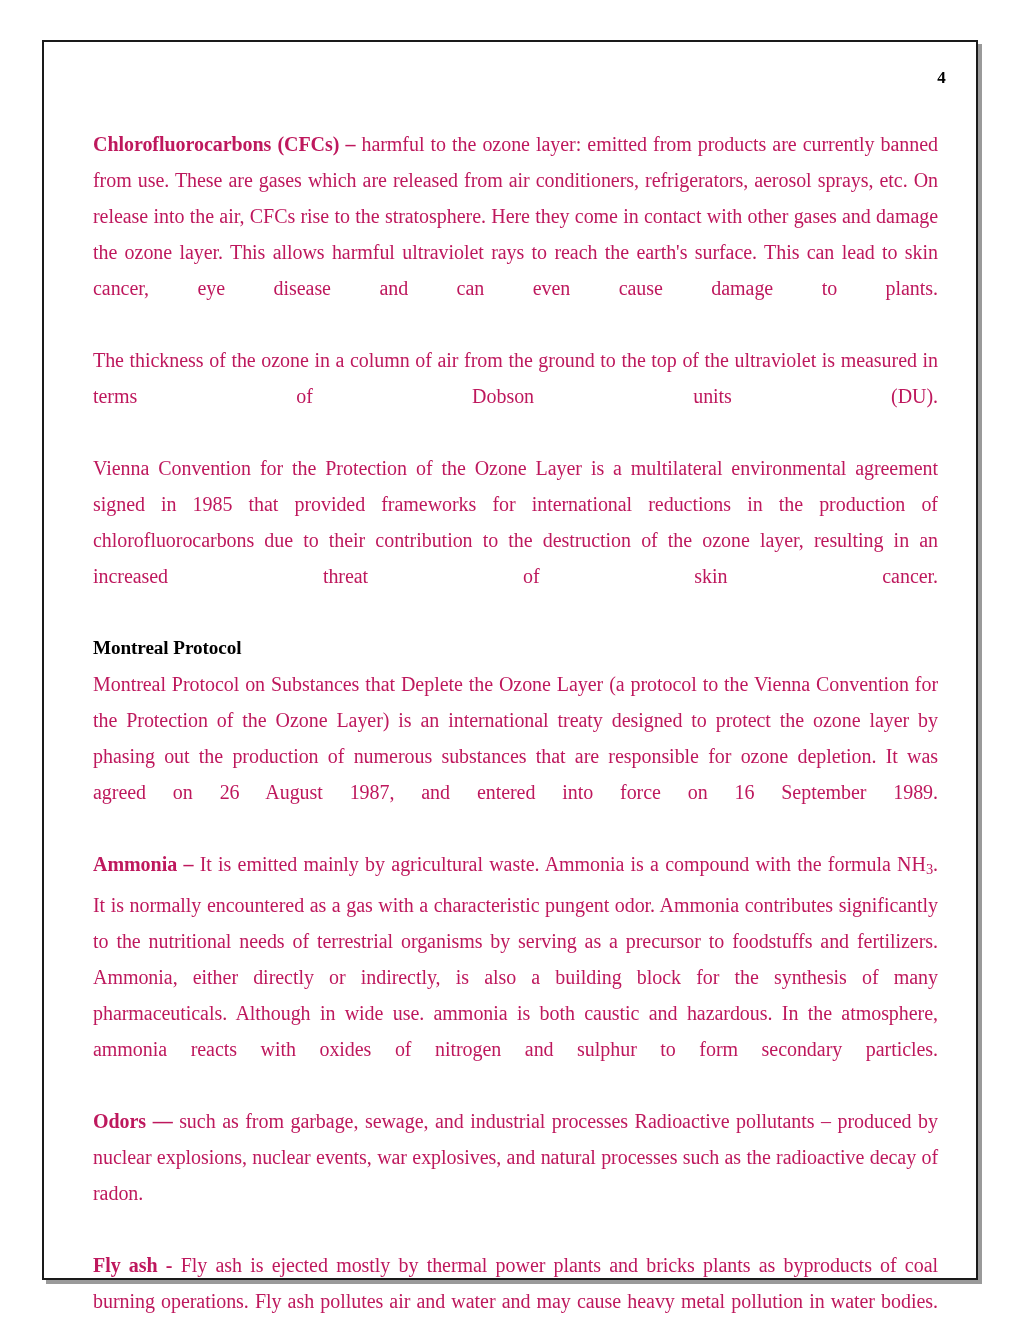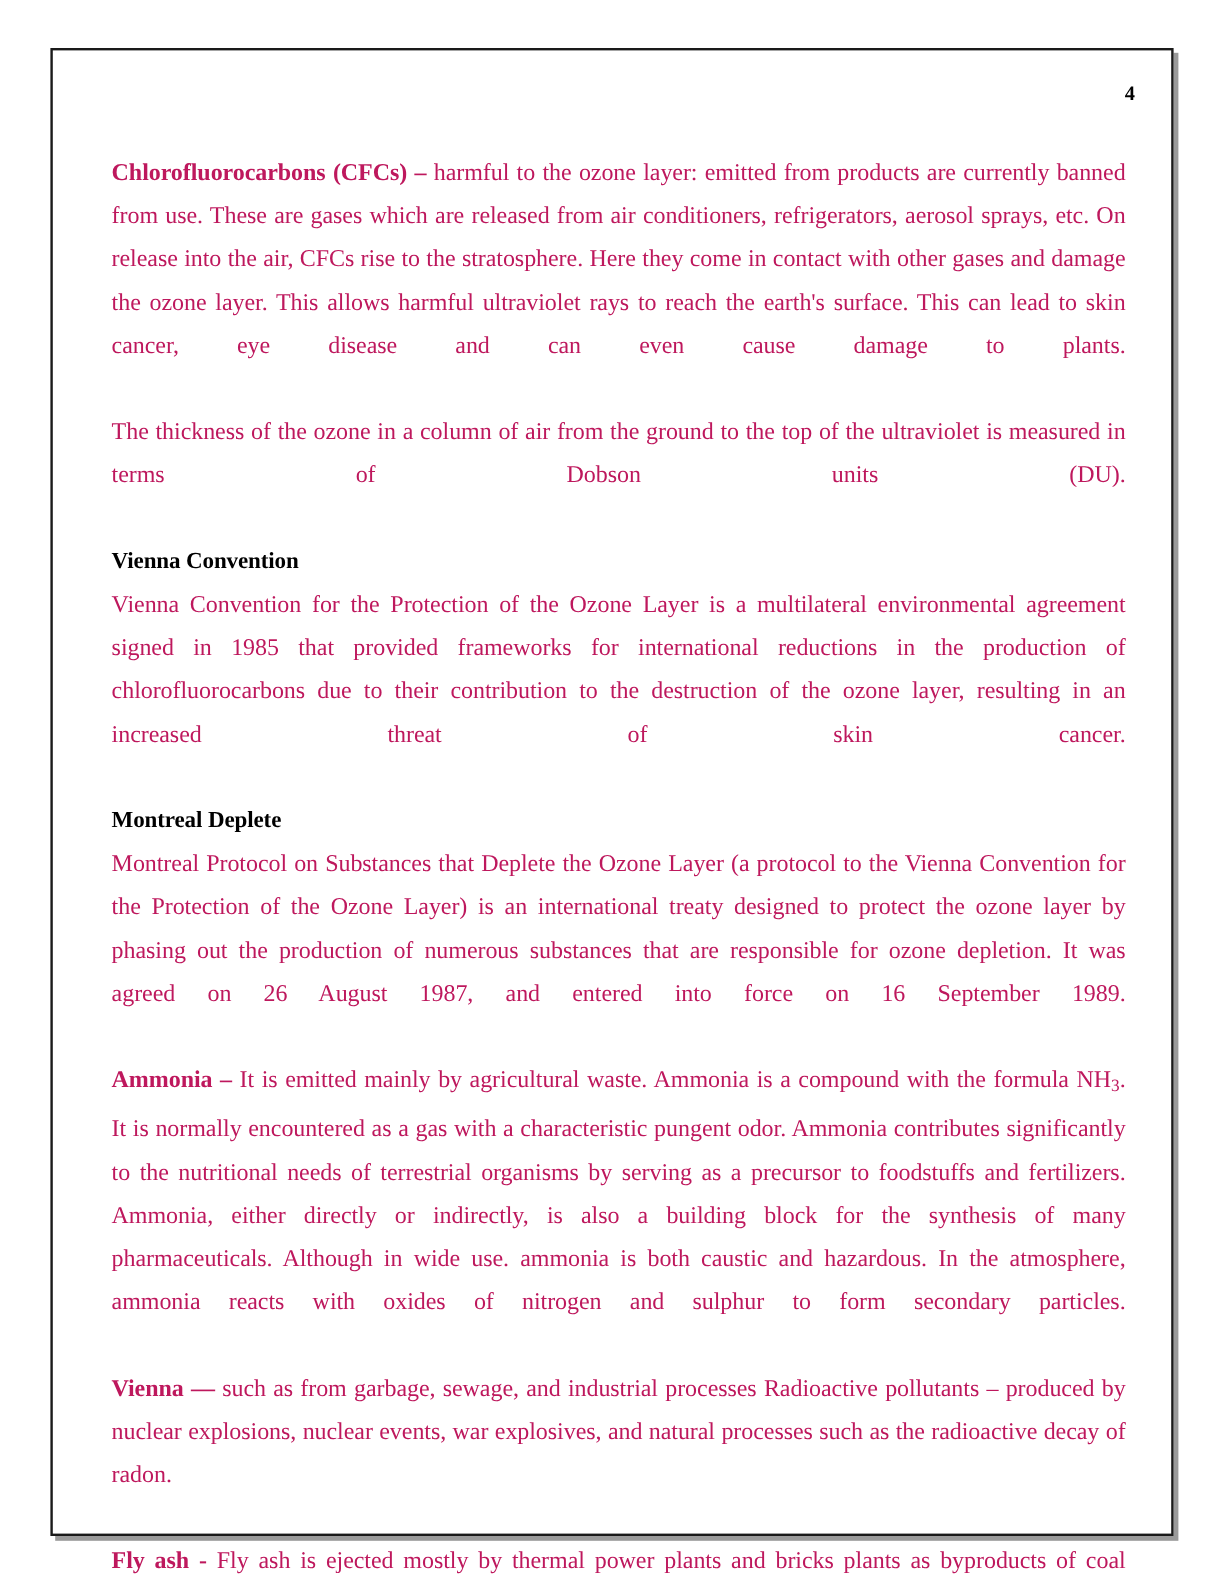--- a/index.html
+++ b/index.html
@@ -91,28 +91,27 @@
 <div class="page-sheet">
 
   <div class="page-number">4</div>
 
   <div class="doc-body">
 
     <p class="para"><span class="lead">Chlorofluorocarbons (CFCs) – </span><span>harmful to the ozone layer: emitted from products are currently banned from use. These are gases which are released from air conditioners, refrigerators, aerosol sprays, etc. On release into the air, CFCs rise to the stratosphere. Here they come in contact with other gases and damage the ozone layer. This allows harmful ultraviolet rays to reach the earth's surface. This can lead to skin cancer, eye disease and can even cause damage to plants.</span></p>
 
     <p class="para"><span>The thickness of the ozone in a column of air from the ground to the top of the ultraviolet is measured in terms of Dobson units (DU).</span></p>
 
-    <h3 class="heading">Vienna Convention</h3>
 
     <p class="para"><span>Vienna Convention for the Protection of the Ozone Layer is a multilateral environmental agreement signed in 1985 that provided frameworks for international reductions in the production of chlorofluorocarbons due to their contribution to the destruction of the ozone layer, resulting in an increased threat of skin cancer.</span></p>
 
-    <h3 class="heading">Montreal Deplete</h3>
+    <h3 class="heading">Montreal Protocol</h3>
 
     <p class="para"><span> Montreal Protocol on Substances that Deplete the Ozone Layer (a protocol to the Vienna Convention for the Protection of the Ozone Layer) is an international treaty designed to protect the ozone layer by phasing out the production of numerous substances that are responsible for ozone depletion. It was agreed on 26 August 1987, and entered into force on 16 September 1989.</span></p>
 
     <p class="para"><span class="lead">Ammonia – </span><span>It is emitted mainly by agricultural waste. Ammonia is a compound with the formula NH</span><sub>3</sub><span>. It is normally encountered as a gas with a characteristic pungent odor. Ammonia contributes significantly to the nutritional needs of terrestrial organisms by serving as a precursor to foodstuffs and fertilizers. Ammonia, either directly or indirectly, is also a building block for the synthesis of many pharmaceuticals. Although in wide use. ammonia is both caustic and hazardous. In the atmosphere, ammonia reacts with oxides of nitrogen and sulphur to form secondary particles.</span></p>
 
-    <p class="para"><span class="lead">Vienna — </span><span>such as from garbage, sewage, and industrial processes Radioactive pollutants – produced by nuclear explosions, nuclear events, war explosives, and natural processes such as the radioactive decay of radon.</span></p>
+    <p class="para"><span class="lead">Odors — </span><span>such as from garbage, sewage, and industrial processes Radioactive pollutants – produced by nuclear explosions, nuclear events, war explosives, and natural processes such as the radioactive decay of radon.</span></p>
 
     <p class="para"><span class="lead">Fly ash - </span><span>Fly ash is ejected mostly by thermal power plants and bricks plants as byproducts of coal burning operations. Fly ash pollutes air and water and may cause heavy metal pollution in water bodies.</span></p>
 
   </div>
 </div>
 
 </body></html>

